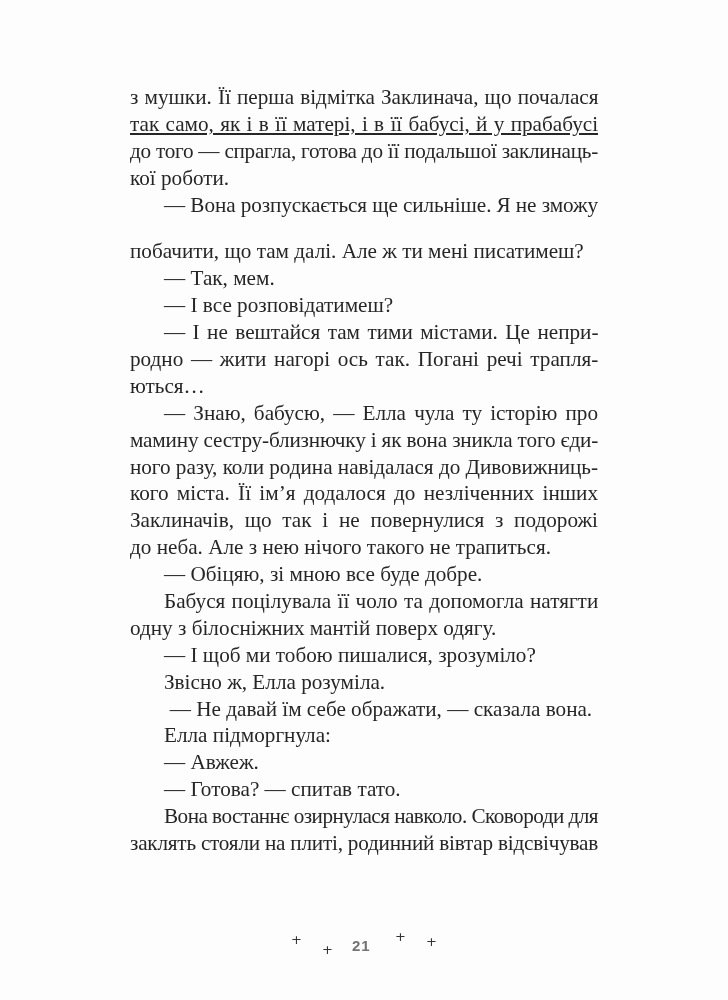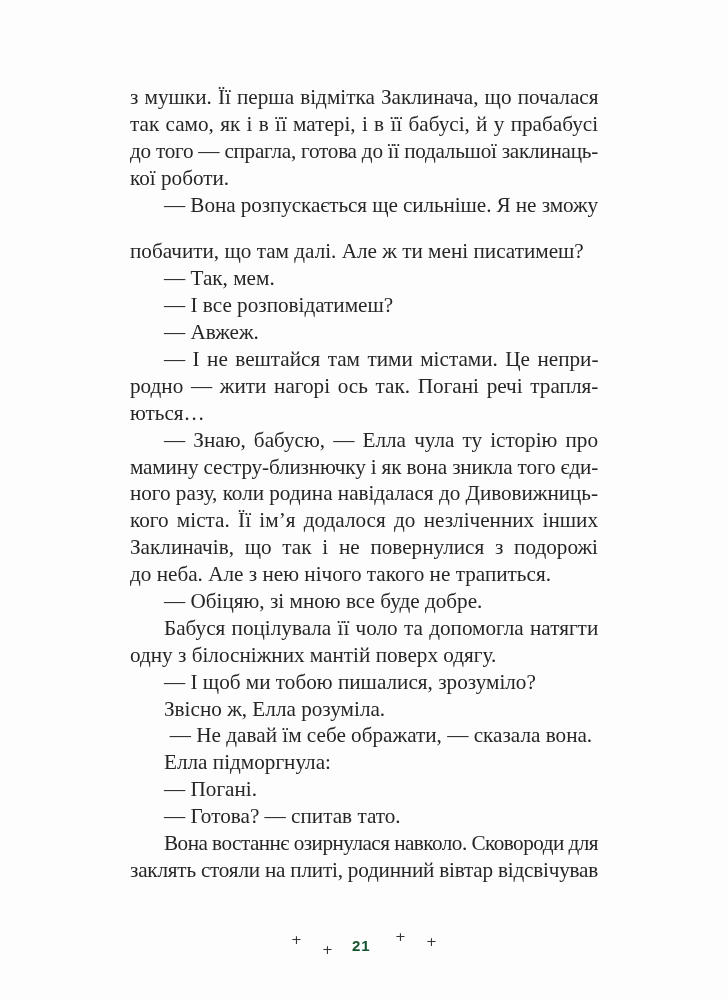--- a/index.html
+++ b/index.html
@@ -42,53 +42,52 @@
       color: #333;
       line-height: 1;
     }
     .page-number {
       position: absolute;
       left: 352px; top: 12px;
       font-family: "Liberation Sans", "DejaVu Sans", sans-serif;
       font-size: 15px;
       font-weight: bold;
       letter-spacing: 1px;
-      color: #14532d;
+      color: #737373;
     }
   </style>
 </head>
 <body>
 
 <div class="page-text" id="page-text">
     <span class="line justify" style="white-space: nowrap; display: block; width: auto; word-spacing: 0.857143px;">з мушки. Її перша відмітка Заклинача, що почалася</span>
-    <span class="line justify" style="white-space: nowrap; display: block; width: auto; word-spacing: 1px;">так само, як і в її матері, і в її бабусі, й у прабабусі</span>
+    <span class="line justify" style="white-space: nowrap; display: block; width: auto; word-spacing: 1px; text-decoration: underline;">так само, як і в її матері, і в її бабусі, й у прабабусі</span>
     <span class="line justify" style="white-space: nowrap; display: block; width: auto; letter-spacing: -0.25px;">до того — спрагла, готова до її подальшої заклинаць-</span>
     <span class="line" style="display: block;">кої роботи.</span>
     <span class="line justify indent" style="white-space: nowrap; display: block; width: auto; letter-spacing: -0.0909091px;">— Вона розпускається ще сильніше. Я не зможу</span>
     <span class="line" style="display: block; margin-top: 20px;">побачити, що там далі. Але ж ти мені писатимеш?</span>
     <span class="line indent" style="display: block;">— Так, мем.</span>
     <span class="line indent" style="display: block;">— І все розповідатимеш?</span>
-    <span class="line indent" style="display: block;">— Авжеж.</span>
     <span class="line justify indent" style="white-space: nowrap; display: block; width: auto; word-spacing: 2.125px;">— І не вештайся там тими містами. Це непри-</span>
     <span class="line justify" style="white-space: nowrap; display: block; width: auto; word-spacing: 2.375px;">родно — жити нагорі ось так. Погані речі трапля-</span>
     <span class="line" style="display: block;">ються…</span>
     <span class="line justify indent" style="white-space: nowrap; display: block; width: auto; word-spacing: 2.75px;">— Знаю, бабусю, — Елла чула ту історію про</span>
     <span class="line justify" style="white-space: nowrap; display: block; width: auto; letter-spacing: -0.16px;">мамину сестру-близнючку і як вона зникла того єди-</span>
     <span class="line justify" style="white-space: nowrap; display: block; width: auto; letter-spacing: -0.0408163px;">ного разу, коли родина навідалася до Дивовижниць-</span>
     <span class="line justify" style="white-space: nowrap; display: block; width: auto; word-spacing: 3px;">кого міста. Її ім’я додалося до незліченних інших</span>
     <span class="line justify" style="white-space: nowrap; display: block; width: auto; word-spacing: 5.42857px;">Заклиначів, що так і не повернулися з подорожі</span>
     <span class="line" style="display: block;">до неба. Але з нею нічого такого не трапиться.</span>
     <span class="line indent" style="display: block;">— Обіцяю, зі мною все буде добре.</span>
     <span class="line justify indent" style="white-space: nowrap; display: block; width: auto; word-spacing: 1px;">Бабуся поцілувала її чоло та допомогла натягти</span>
     <span class="line" style="display: block;">одну з білосніжних мантій поверх одягу.</span>
     <span class="line indent" style="display: block;">— І щоб ми тобою пишалися, зрозуміло?</span>
     <span class="line indent" style="display: block;">Звісно ж, Елла розуміла.</span>
     <span class="line indent" style="display: block; text-align: center;">— Не давай їм себе ображати, — сказала вона.</span>
     <span class="line indent" style="display: block;">Елла підморгнула:</span>
-    <span class="line indent" style="display: block;">— Погані.</span>
+    <span class="line indent" style="display: block;">— Авжеж.</span>
     <span class="line indent" style="display: block;">— Готова? — спитав тато.</span>
     <span class="line justify indent" style="white-space: nowrap; display: block; width: auto; letter-spacing: -0.531915px;">Вона востаннє озирнулася навколо. Сковороди для</span>
     <span class="line justify" style="white-space: nowrap; display: block; width: auto; letter-spacing: -0.211538px;">заклять стояли на плиті, родинний вівтар відсвічував</span>
   </div>
 
 <div class="footer">
   <span class="star" style="left:291px; top:8px;">+</span>
   <span class="star" style="left:322px; top:18px;">+</span>
   <span class="page-number">21</span>
   <span class="star" style="left:395px; top:5px;">+</span>

